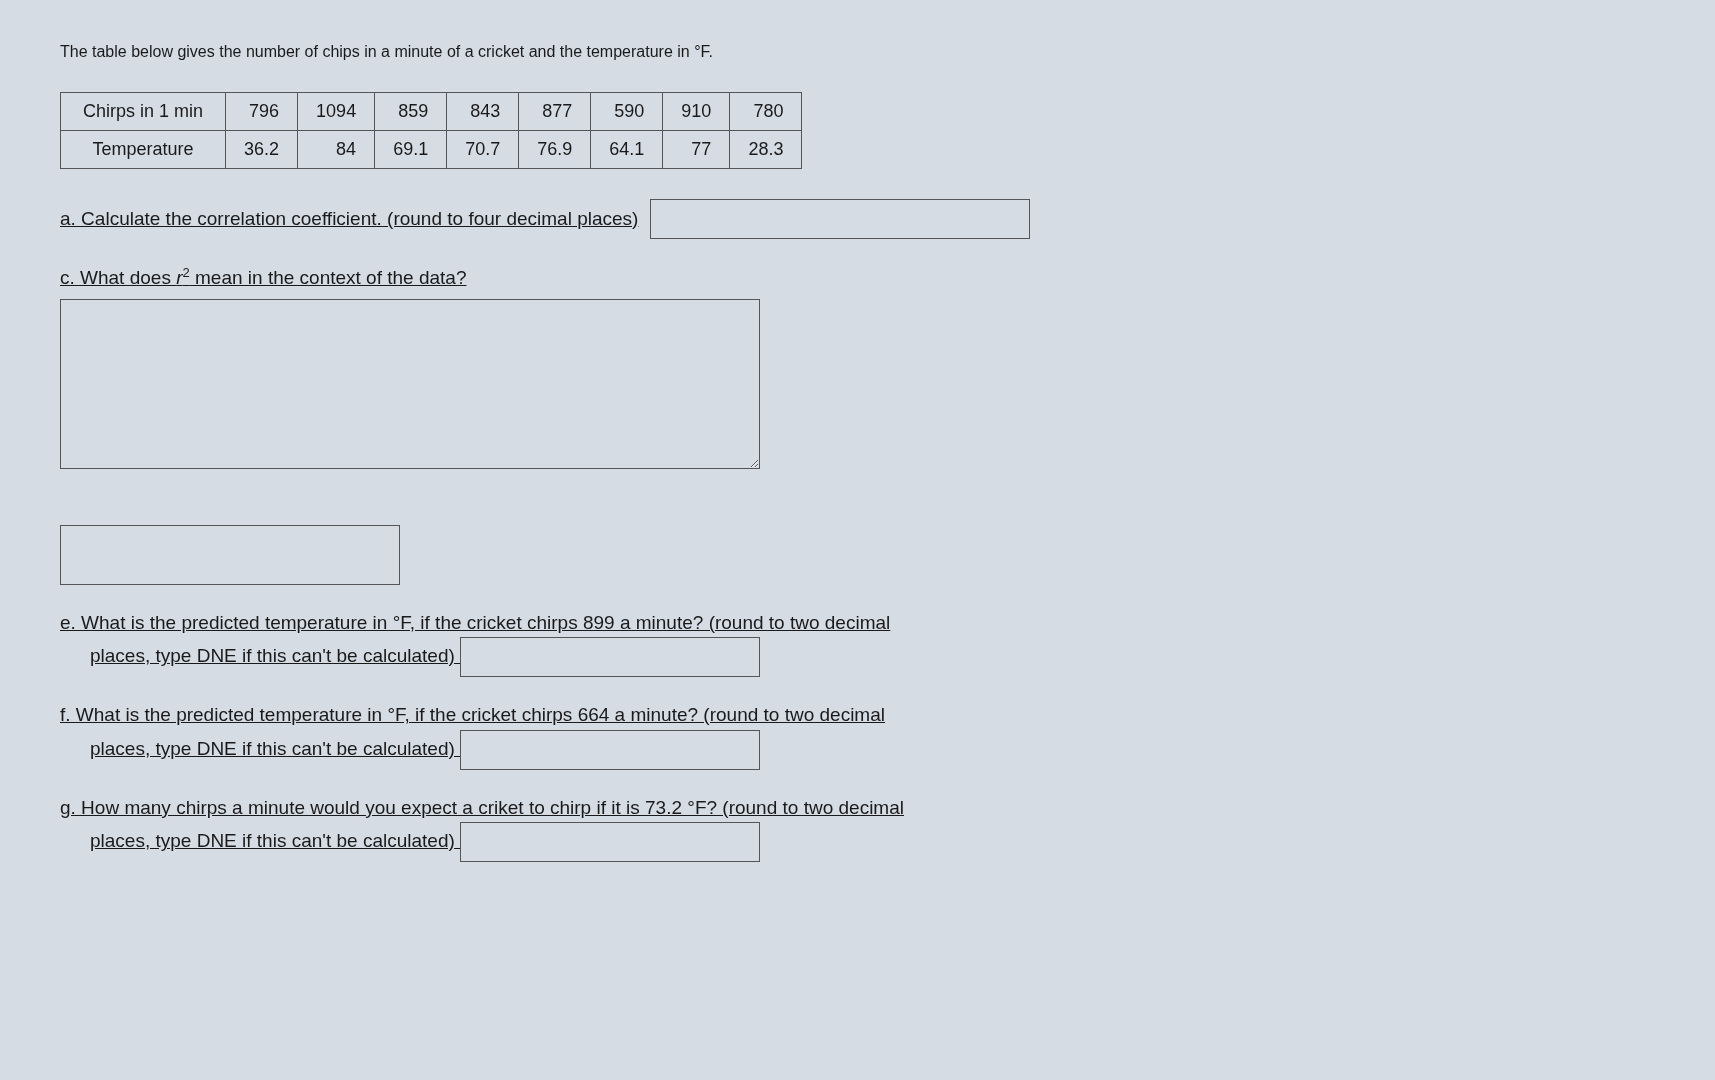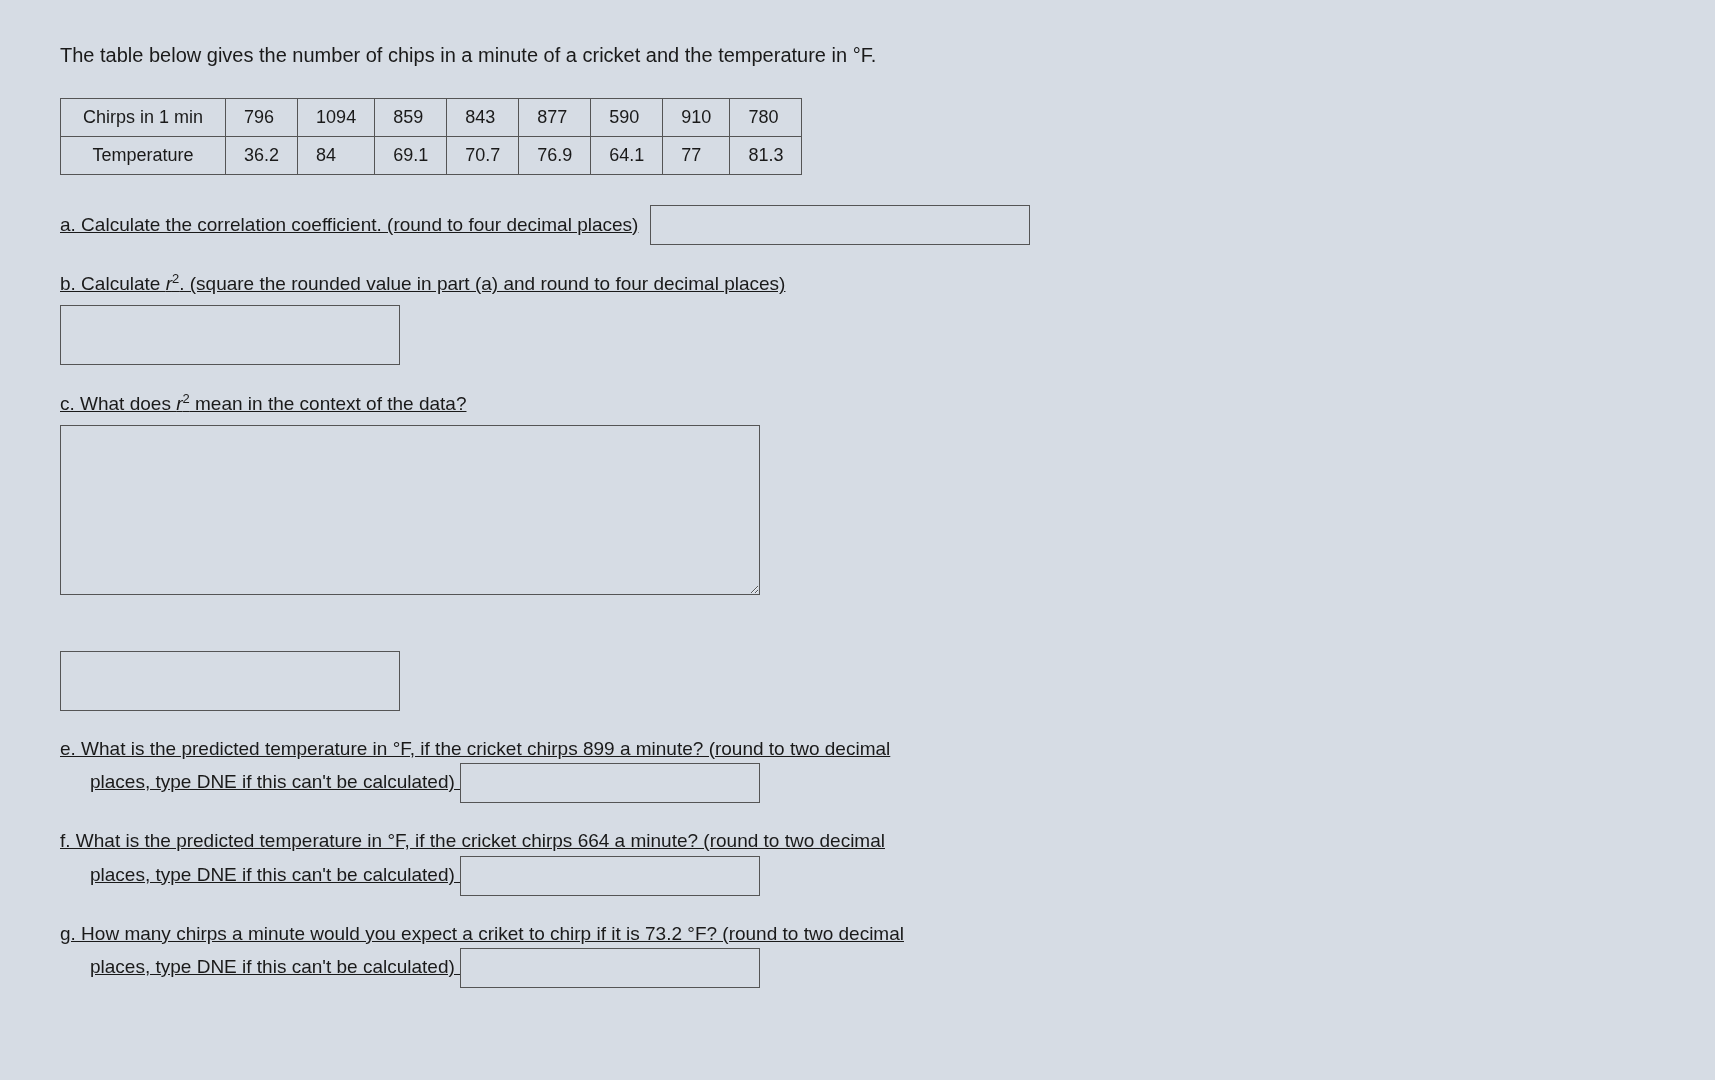--- a/index.html
+++ b/index.html
@@ -12,35 +12,35 @@
       background-color: #d6dce4;
       font-family: Arial, sans-serif;
       font-size: 18px;
       color: #1a1a1a;
       padding: 40px 60px;
       min-height: 1080px;
       width: 1715px;
     }
 
     .intro-text {
-      font-size: 20px;
+      font-size: 16px;
       margin-bottom: 28px;
       line-height: 1.5;
     }
 
     .data-table {
       border-collapse: collapse;
       margin-bottom: 30px;
       font-size: 18px;
     }
 
     .data-table td {
       border: 1px solid #555;
       padding: 8px 18px;
-      text-align: left;
+      text-align: right;
       background: #d6dce4;
     }
 
     .data-table td.row-header {
       font-weight: normal;
       text-align: center;
       padding: 8px 22px;
     }
 
     .questions-section {
@@ -156,39 +156,32 @@
   </tr>
   <tr>
     <td class="row-header">Temperature</td>
     <td>36.2</td>
     <td>84</td>
     <td>69.1</td>
     <td>70.7</td>
     <td>76.9</td>
     <td>64.1</td>
     <td>77</td>
-    <td>81.3</td>
+    <td>28.3</td>
   </tr>
 </tbody>
   </table>
 
 <div class="questions-section">
 
   <div class="q-a">
     <span class="question-label">a. Calculate the correlation coefficient. (round to four decimal places)</span>
     <input type="text" class="inline-input" style="">
   </div>
 
-  <div class="q-b">
-    <span class="question-label">
-      b. Calculate <em>r</em><sup>2</sup>. (square the rounded value in part (a) and round to four decimal places)
-    </span>
-    <br>
-    <input type="text" class="block-input-small" style="">
-  </div>
 
   <div class="q-c">
     <span class="question-label">
       c. What does <em>r</em><sup>2</sup> mean in the context of the data?
     </span>
     <br>
     <textarea class="textarea-large" style=""></textarea>
   </div>
 
   <div class="q-d">

